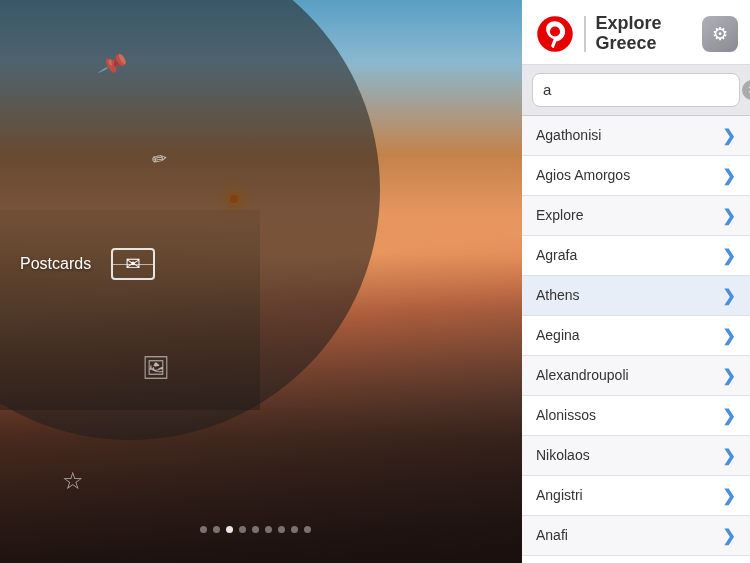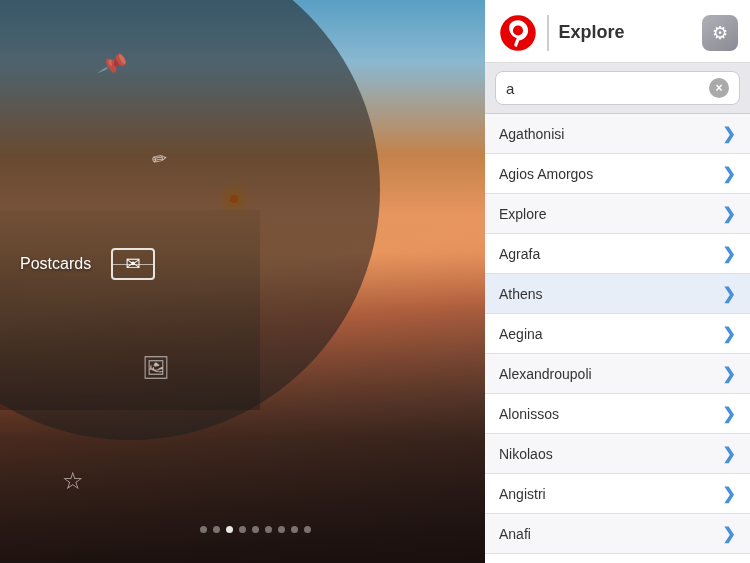--- a/index.html
+++ b/index.html
@@ -228,21 +228,21 @@
       z-index: 10;
       color: rgba(255,255,255,0.55);
       font-size: 9px;
     }
 
     
     #right-panel {
       position: absolute;
       top: 0;
       right: 0;
-      width: 265px;
+      width: 228px;
       height: 563px;
       background: rgba(245, 245, 248, 0.97);
       z-index: 20;
       display: flex;
       flex-direction: column;
     }
 
     
     #panel-header {
       display: flex;
@@ -441,20 +441,21 @@
     <svg id="vodafone-logo" viewBox="0 0 60 60" xmlns="http://www.w3.org/2000/svg">
       <circle cx="30" cy="30" r="28" fill="#e60000"></circle>
       <path d="M30 10 C38 10, 46 17, 46 26 C46 34, 40 40, 32 42 L28 52 C26 52, 24 50, 24 48 L28 38 C22 36, 16 30, 16 22 C16 15, 22 10, 30 10Z" fill="white"></path>
       <circle cx="30" cy="26" r="8" fill="#e60000"></circle>
     </svg>
 
     <div id="divider-line"></div>
 
     <div id="explore-greece-text">
       <div id="explore-text">Explore</div>
+      <div id="greece-text">Greece</div>
     </div>
 
     <div id="settings-btn">
       <span>⚙</span>
     </div>
   </div>
 
   <div id="search-container">
     <div id="search-box">
       <input id="search-input-el" type="text" value="a" style="">

